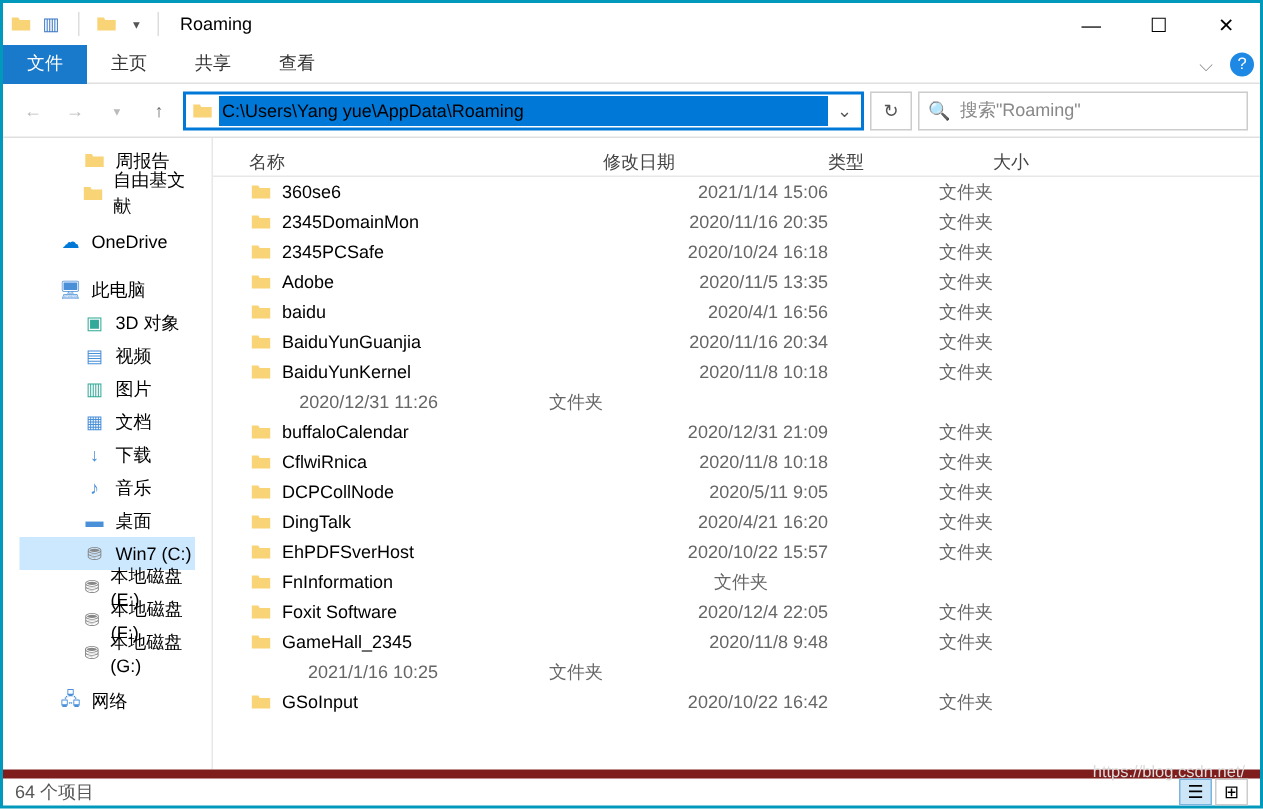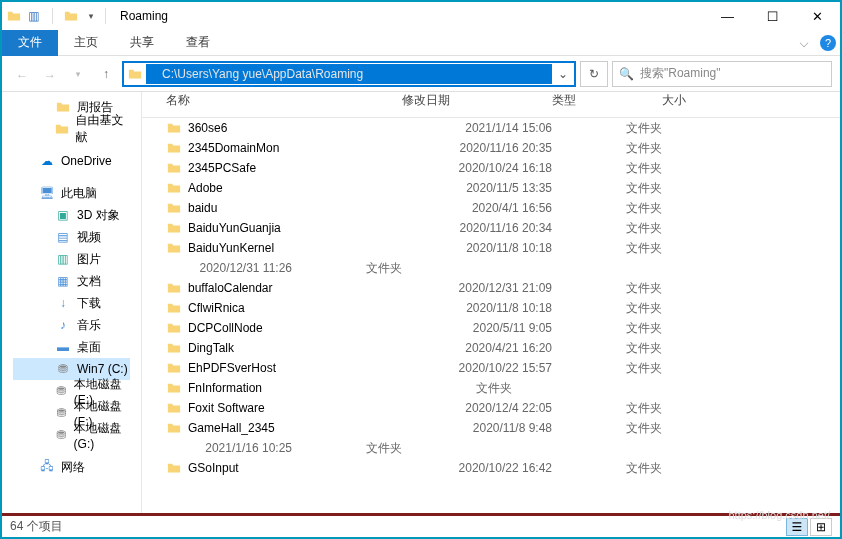--- a/index.html
+++ b/index.html
@@ -17,43 +17,43 @@
 .ribbon .tab.file { background: #1979ca; color: #fff; }
 .ribbon .rspacer { flex: 1; }
 .ribbon .chev { width: 24px; text-align: center; color: #888; }
 .ribbon .help { width: 24px; height: 24px; display: flex; align-items: center; justify-content: center; }
 .help-circle { width: 16px; height: 16px; border-radius: 50%; background: #1e88e5; color: #fff; font-size: 11px; display: flex; align-items: center; justify-content: center; }
 .navbar { display: flex; align-items: center; height: 36px; padding: 4px 8px; gap: 4px; border-bottom: 1px solid #e0e0e0; }
 .navbtn { width: 24px; height: 24px; display: flex; align-items: center; justify-content: center; color: #666; }
 .navbtn.dis { color: #bbb; }
 .addr { flex: 1; display: flex; align-items: center; height: 26px; border: 2px solid #0078d7; }
 .addr .folder-ic { width: 22px; display: flex; align-items: center; justify-content: center; }
-.addr .path { flex: 1; background: #0078d7; color: #e5e5e5; padding: 2px 16px; font-size: 12px; height: 20px; display: flex; align-items: center; }
+.addr .path { flex: 1; background: #0078d7; color: #000000; padding: 2px 2px; font-size: 12px; height: 20px; display: flex; align-items: center; }
 .addr .drop { width: 22px; text-align: center; color: #555; }
 .refresh { width: 28px; height: 26px; border: 1px solid #ccc; display: flex; align-items: center; justify-content: center; color: #555; }
 .search { width: 220px; height: 26px; border: 1px solid #ccc; display: flex; align-items: center; padding: 0 6px; gap: 6px; color: #888; }
 .content { flex: 1; display: flex; min-height: 0; }
 .sidebar { width: 140px; border-right: 1px solid #e8e8e8; overflow-y: auto; padding: 4px 11px; }
 .tree-item { display: flex; align-items: center; height: 22px; padding-left: 26px; gap: 6px; cursor: default; }
 .tree-item.l2 { padding-left: 42px; }
 .tree-item.sel { background: #cce8ff; }
 .tree-sep { height: 10px; }
 .tic { width: 16px; height: 16px; display: flex; align-items: center; justify-content: center; }
 .filelist { flex: 1; display: flex; flex-direction: column; overflow: hidden; }
-.cols { display: flex; height: 26px; align-items: flex-start; border-bottom: 1px solid #e8e8e8; color: #444; }
+.cols { display: flex; height: 26px; align-items: flex-end; border-bottom: 1px solid #e8e8e8; color: #444; }
 .col-name { width: 260px; padding-left: 24px; }
 .col-date { width: 150px; }
 .col-type { width: 110px; }
 .col-size { flex: 1; }
 .rows { flex: 1; overflow-y: auto; text-align: right; }
 .row { display: flex; align-items: center; height: 20px; }
 .row .c-name { width: 260px; padding-left: 24px; display: flex; align-items: center; gap: 6px; }
 .row .c-date { width: 150px; color: #666; }
 .row .c-type { width: 110px; color: #666; }
-.statusbar { height: 24px; border-top: 3px solid #7f1d1d; display: flex; align-items: center; padding: 0 8px; }
+.statusbar { height: 24px; border-top: 6px solid #7f1d1d; display: flex; align-items: center; padding: 0 8px; }
 .statusbar .txt { color: #555; }
 .statusbar .spc { flex: 1; }
 .viewbtn { width: 22px; height: 18px; border: 1px solid #ccc; margin-left: 2px; display: flex; align-items: center; justify-content: center; }
 .viewbtn.act { background: #cde6f7; border-color: #7ab5e0; }
 .folder-svg { width: 14px; height: 14px; }
 .watermark { position:absolute; right:10px; bottom:16px; color:#ddd; font-size:11px; pointer-events:none;}
 </style>
 </head>
 <body>
 

